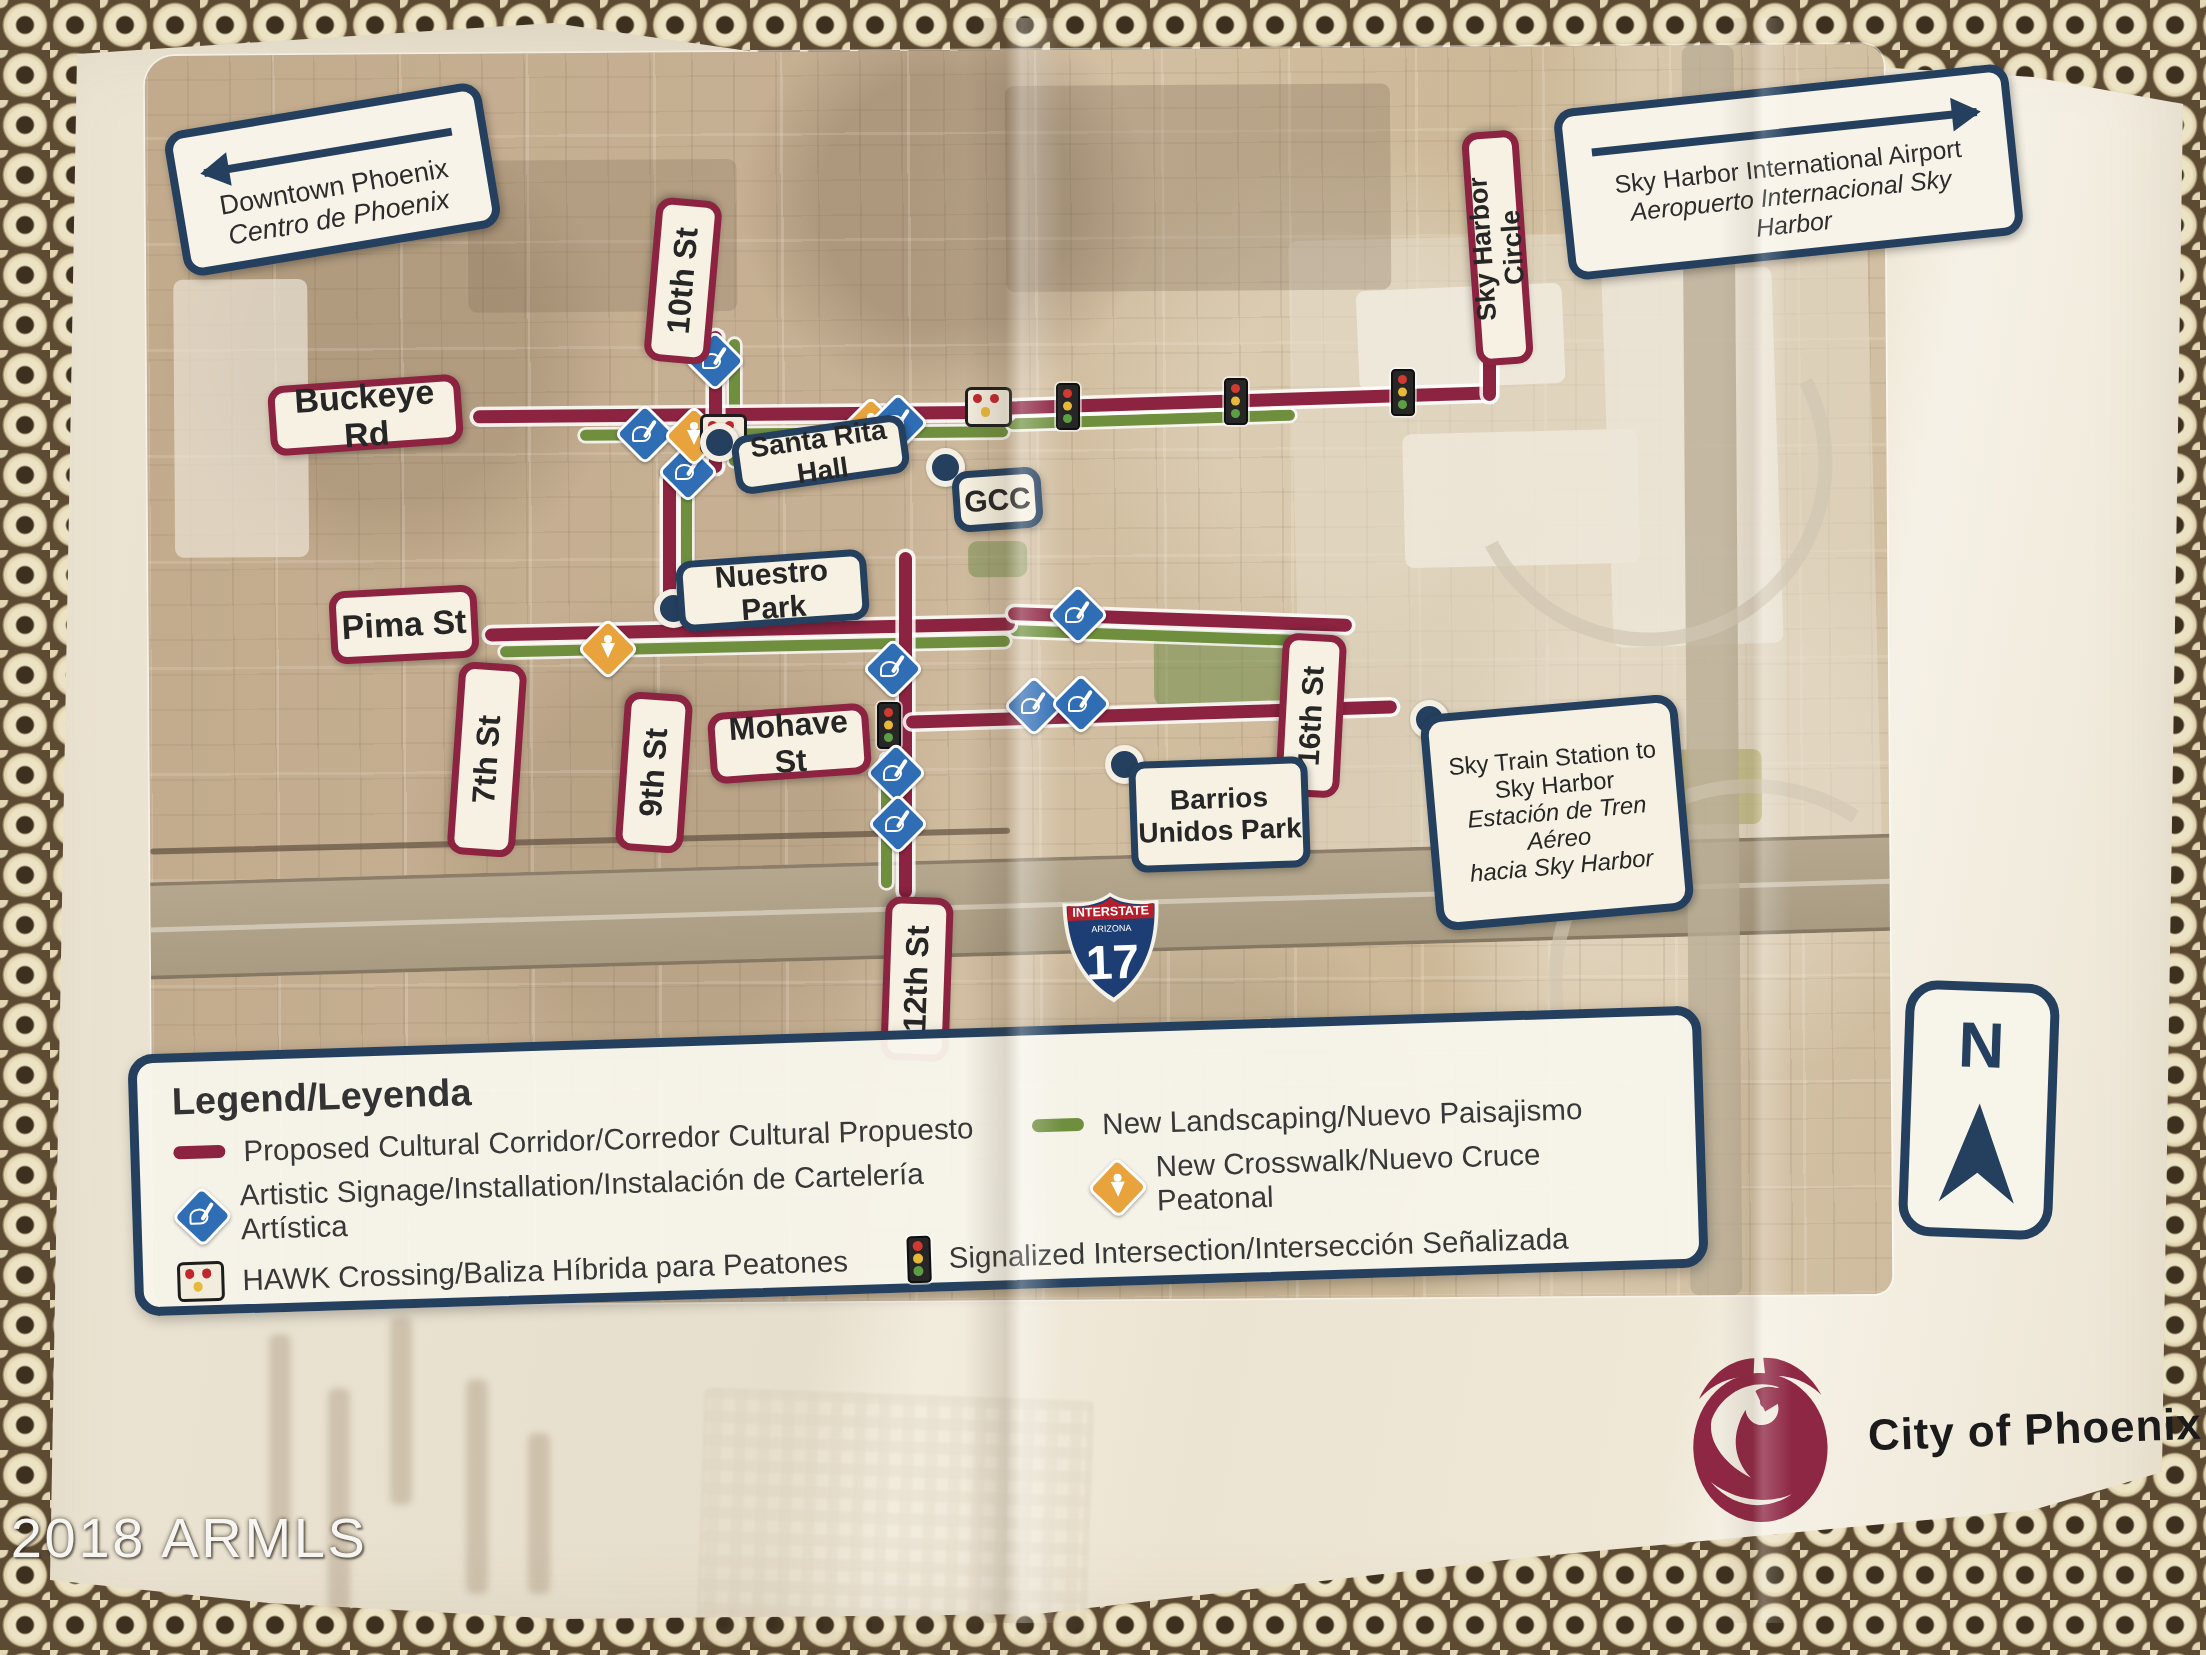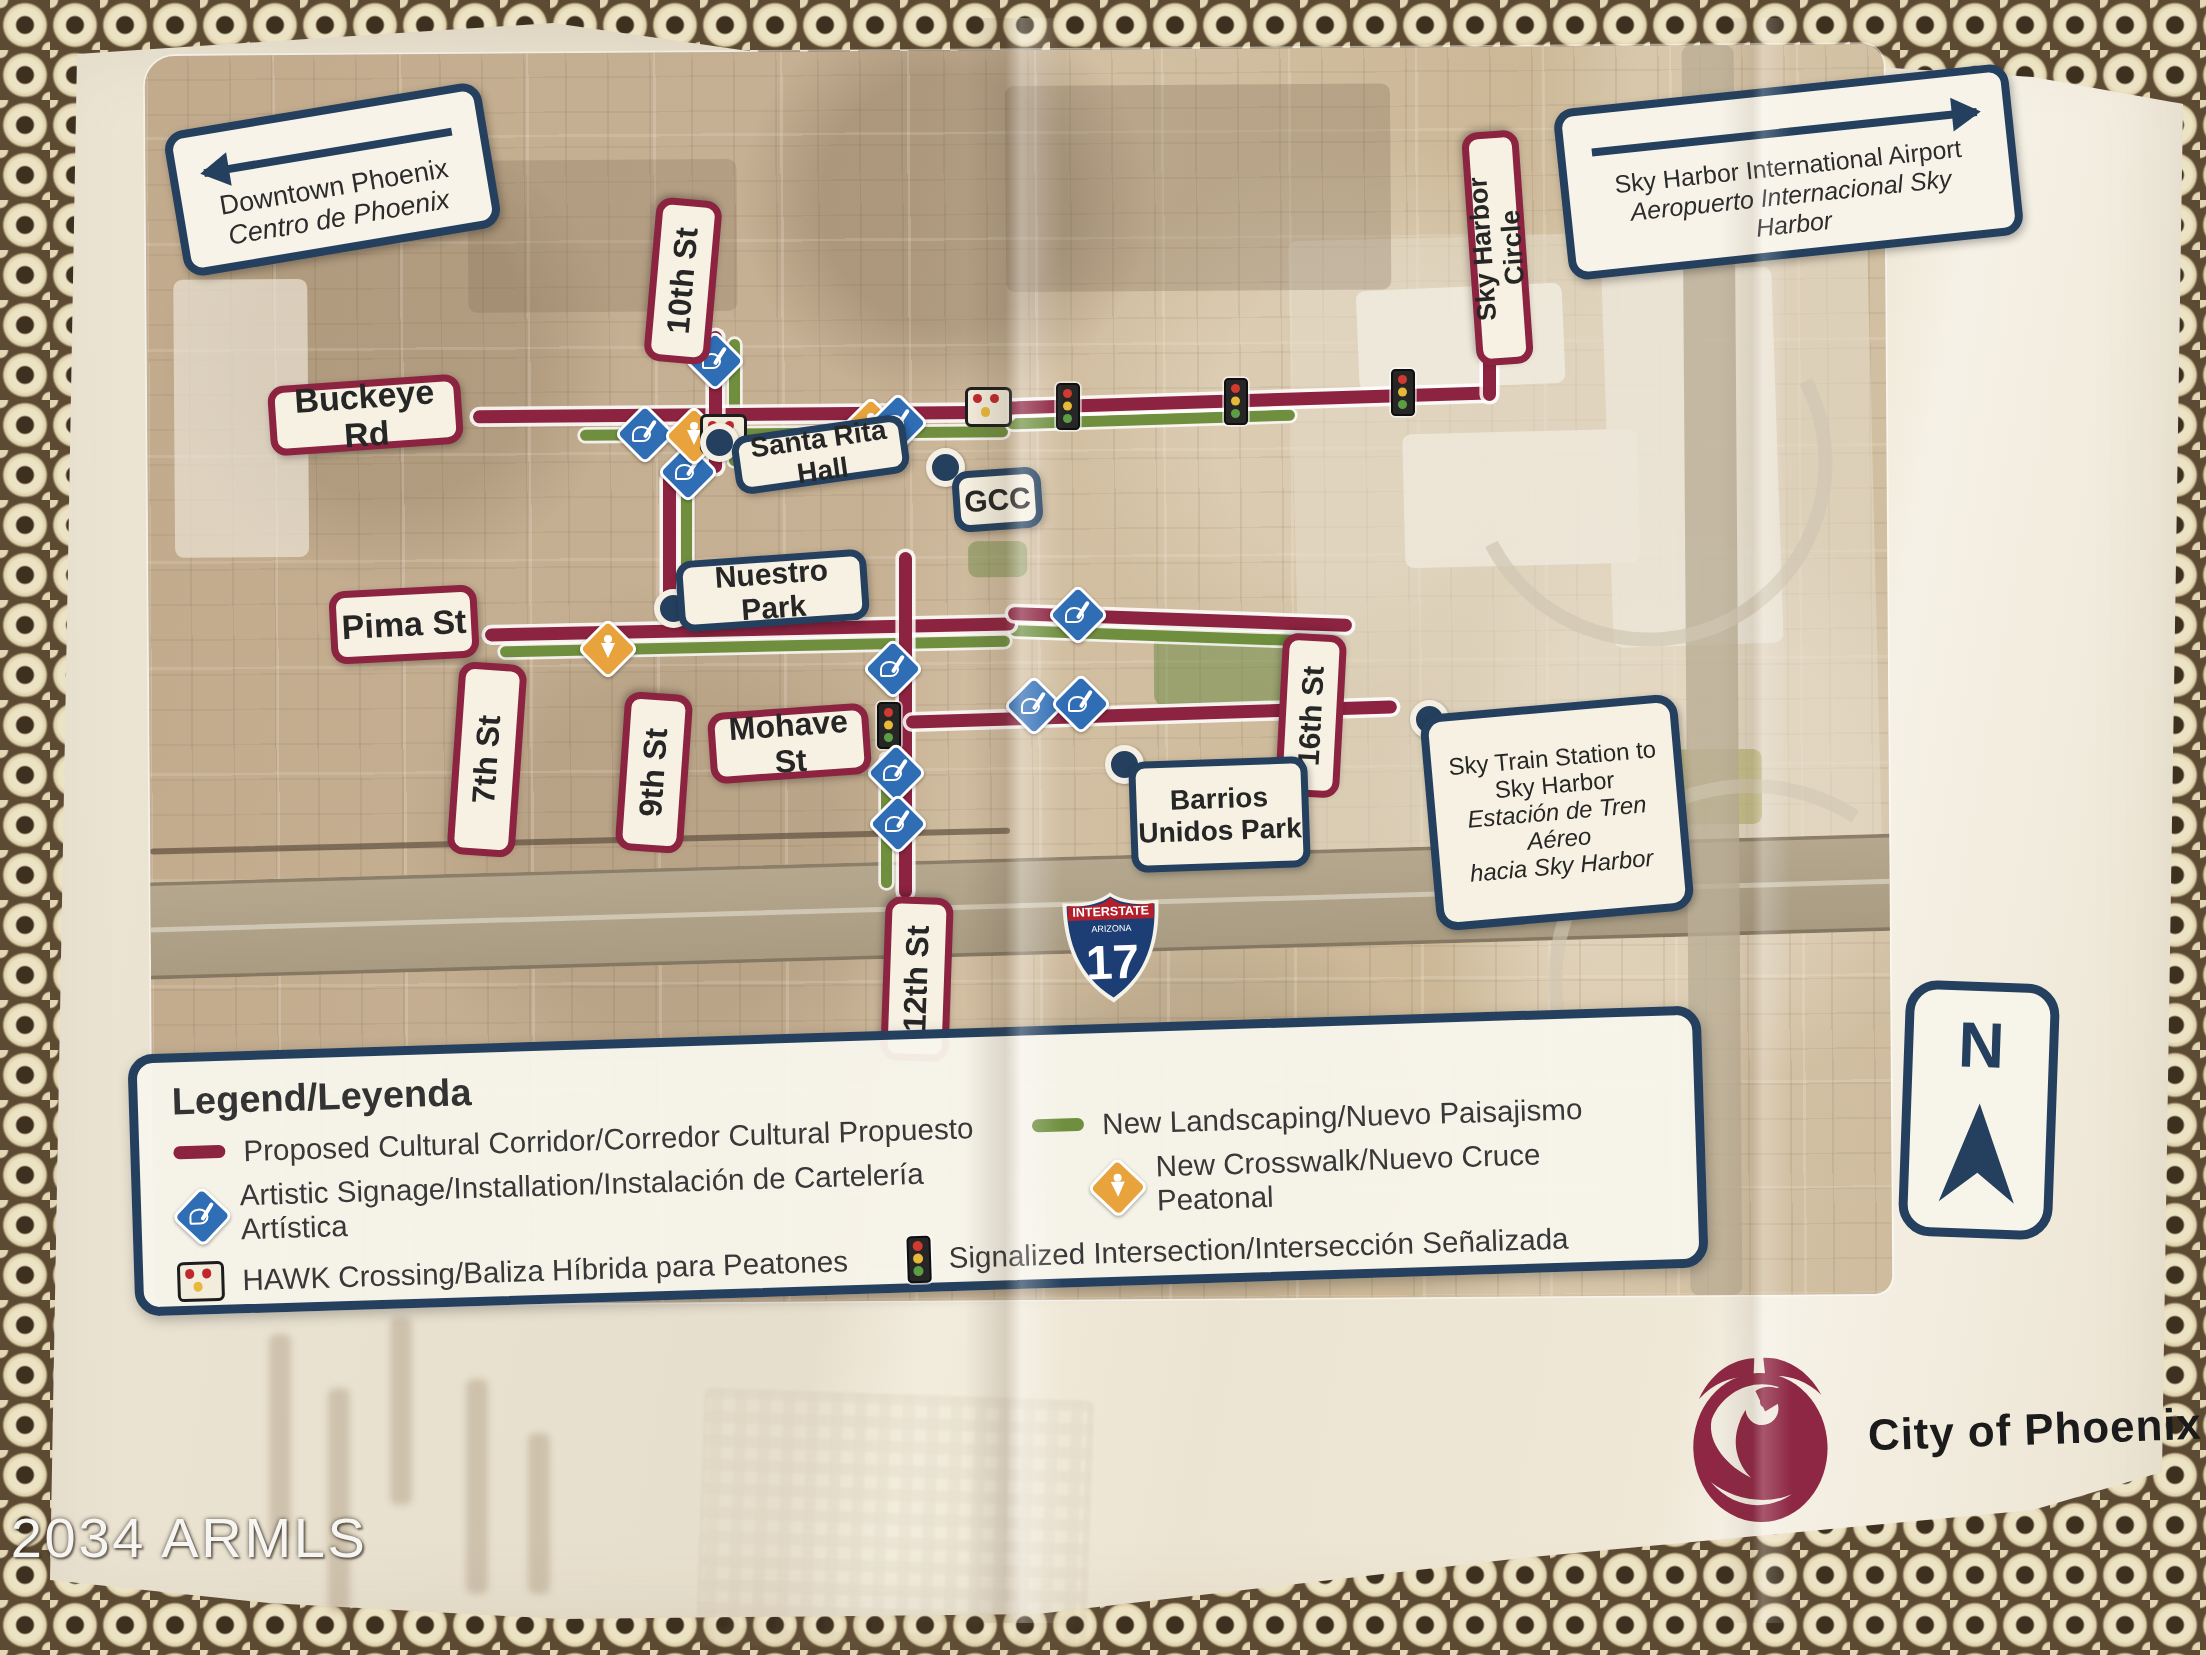--- a/index.html
+++ b/index.html
@@ -334,14 +334,14 @@
     <path d="M58 28 C66 23 76 26 80 33 L64 42 Z" fill="#8e2744"></path>
     <circle cx="64" cy="36" r="3.2" fill="#8e2744"></circle>
     <path d="M26 88 C40 100 62 105 80 98 C64 108 42 108 26 88 Z" fill="#f0ebdf"></path>
   </svg>
   <div class="txt">City of Phoenix</div>
 </div>
 
 <div class="fold" id="fold1"></div>
 <div class="fold" id="fold2"></div>
 
-<div id="watermark">2034 ARMLS</div>
+<div id="watermark">2018 ARMLS</div>
 
 
 </body></html>

